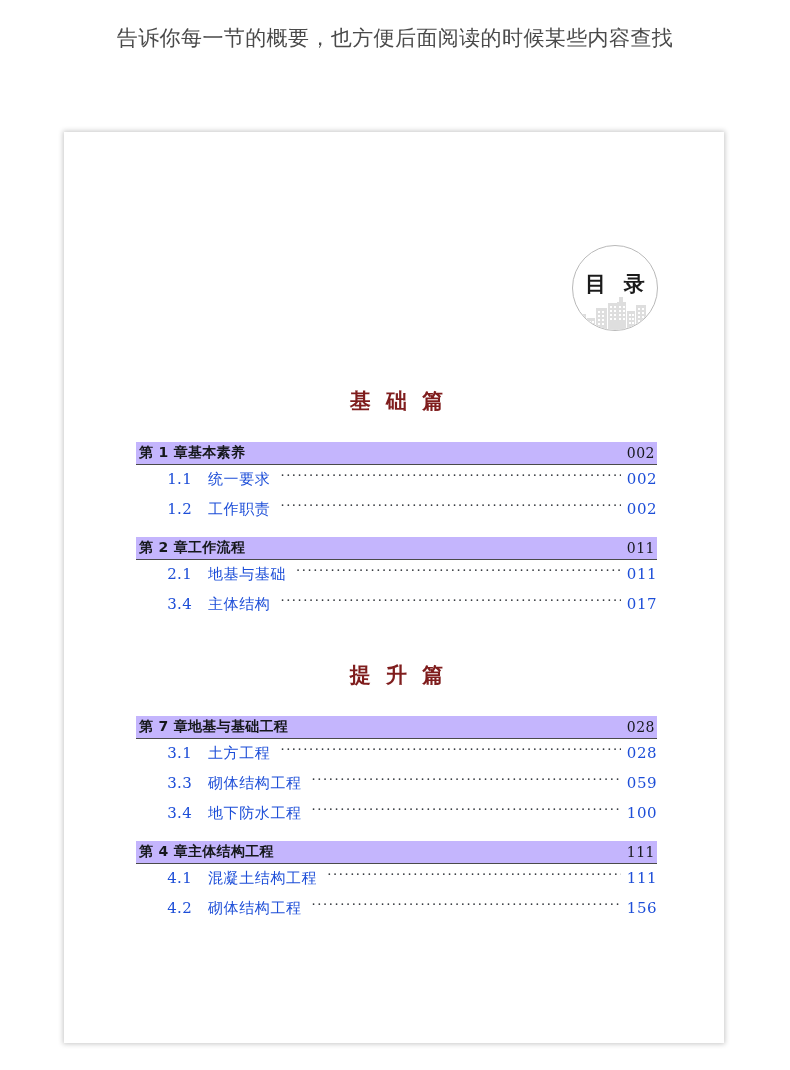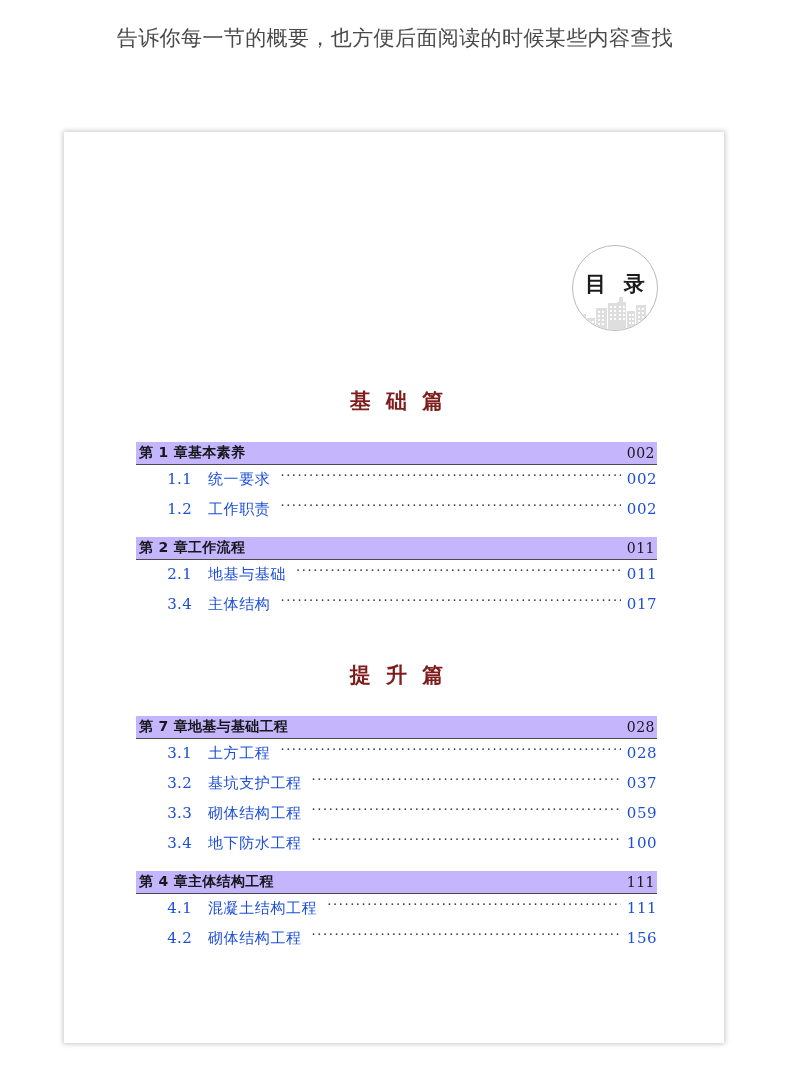--- a/index.html
+++ b/index.html
@@ -328,26 +328,20 @@
                 <span class="chapter-page">028</span>
               </div>
               <div class="sections">
                 <div class="section-row">
                   <span class="section-num">3.1</span>
                   <span class="section-name">土方工程</span>
                   <span class="leader"></span>
                   <span class="section-page">028</span>
                 </div>
                 <div class="section-row">
-                  <span class="section-num">3.2</span>
-                  <span class="section-name">基坑支护工程</span>
-                  <span class="leader"></span>
-                  <span class="section-page">037</span>
-                </div>
-                <div class="section-row">
                   <span class="section-num">3.3</span>
                   <span class="section-name">砌体结构工程</span>
                   <span class="leader"></span>
                   <span class="section-page">059</span>
                 </div>
                 <div class="section-row">
                   <span class="section-num">3.4</span>
                   <span class="section-name">地下防水工程</span>
                   <span class="leader"></span>
                   <span class="section-page">100</span>

